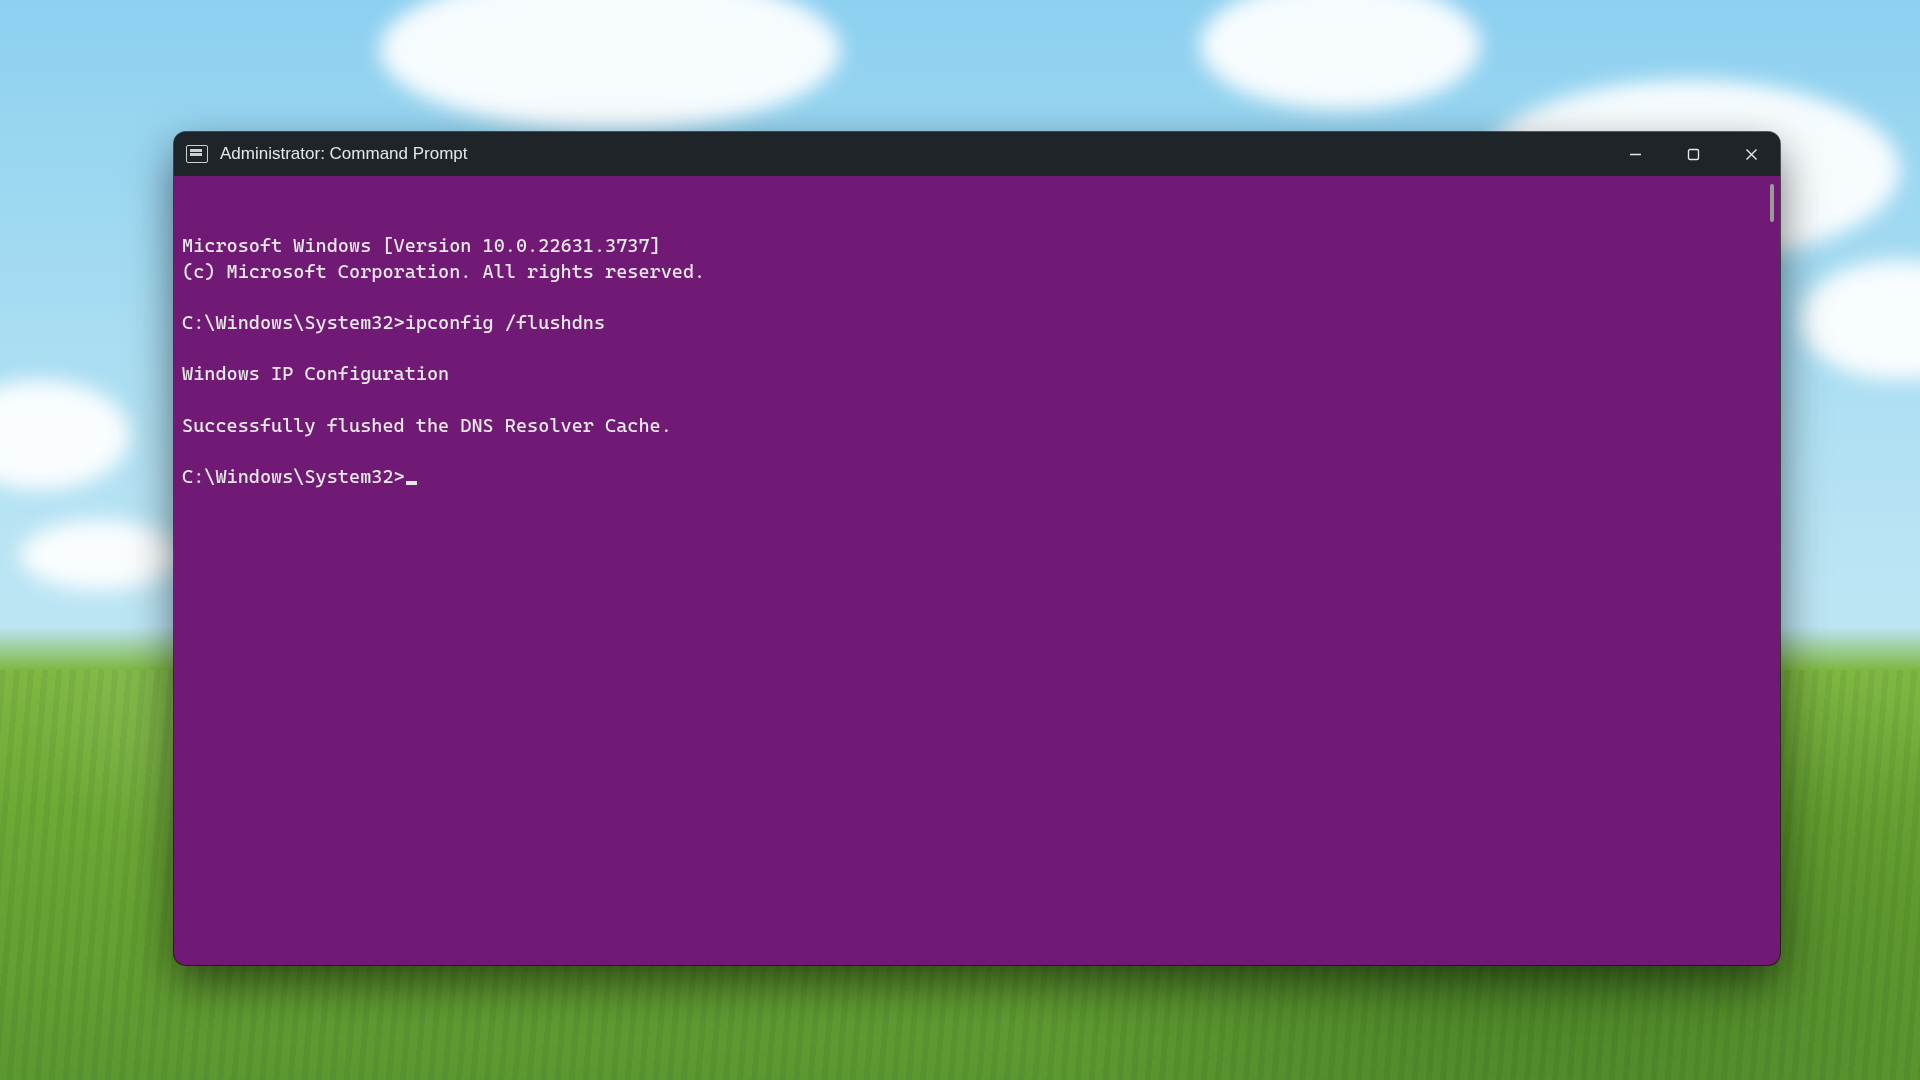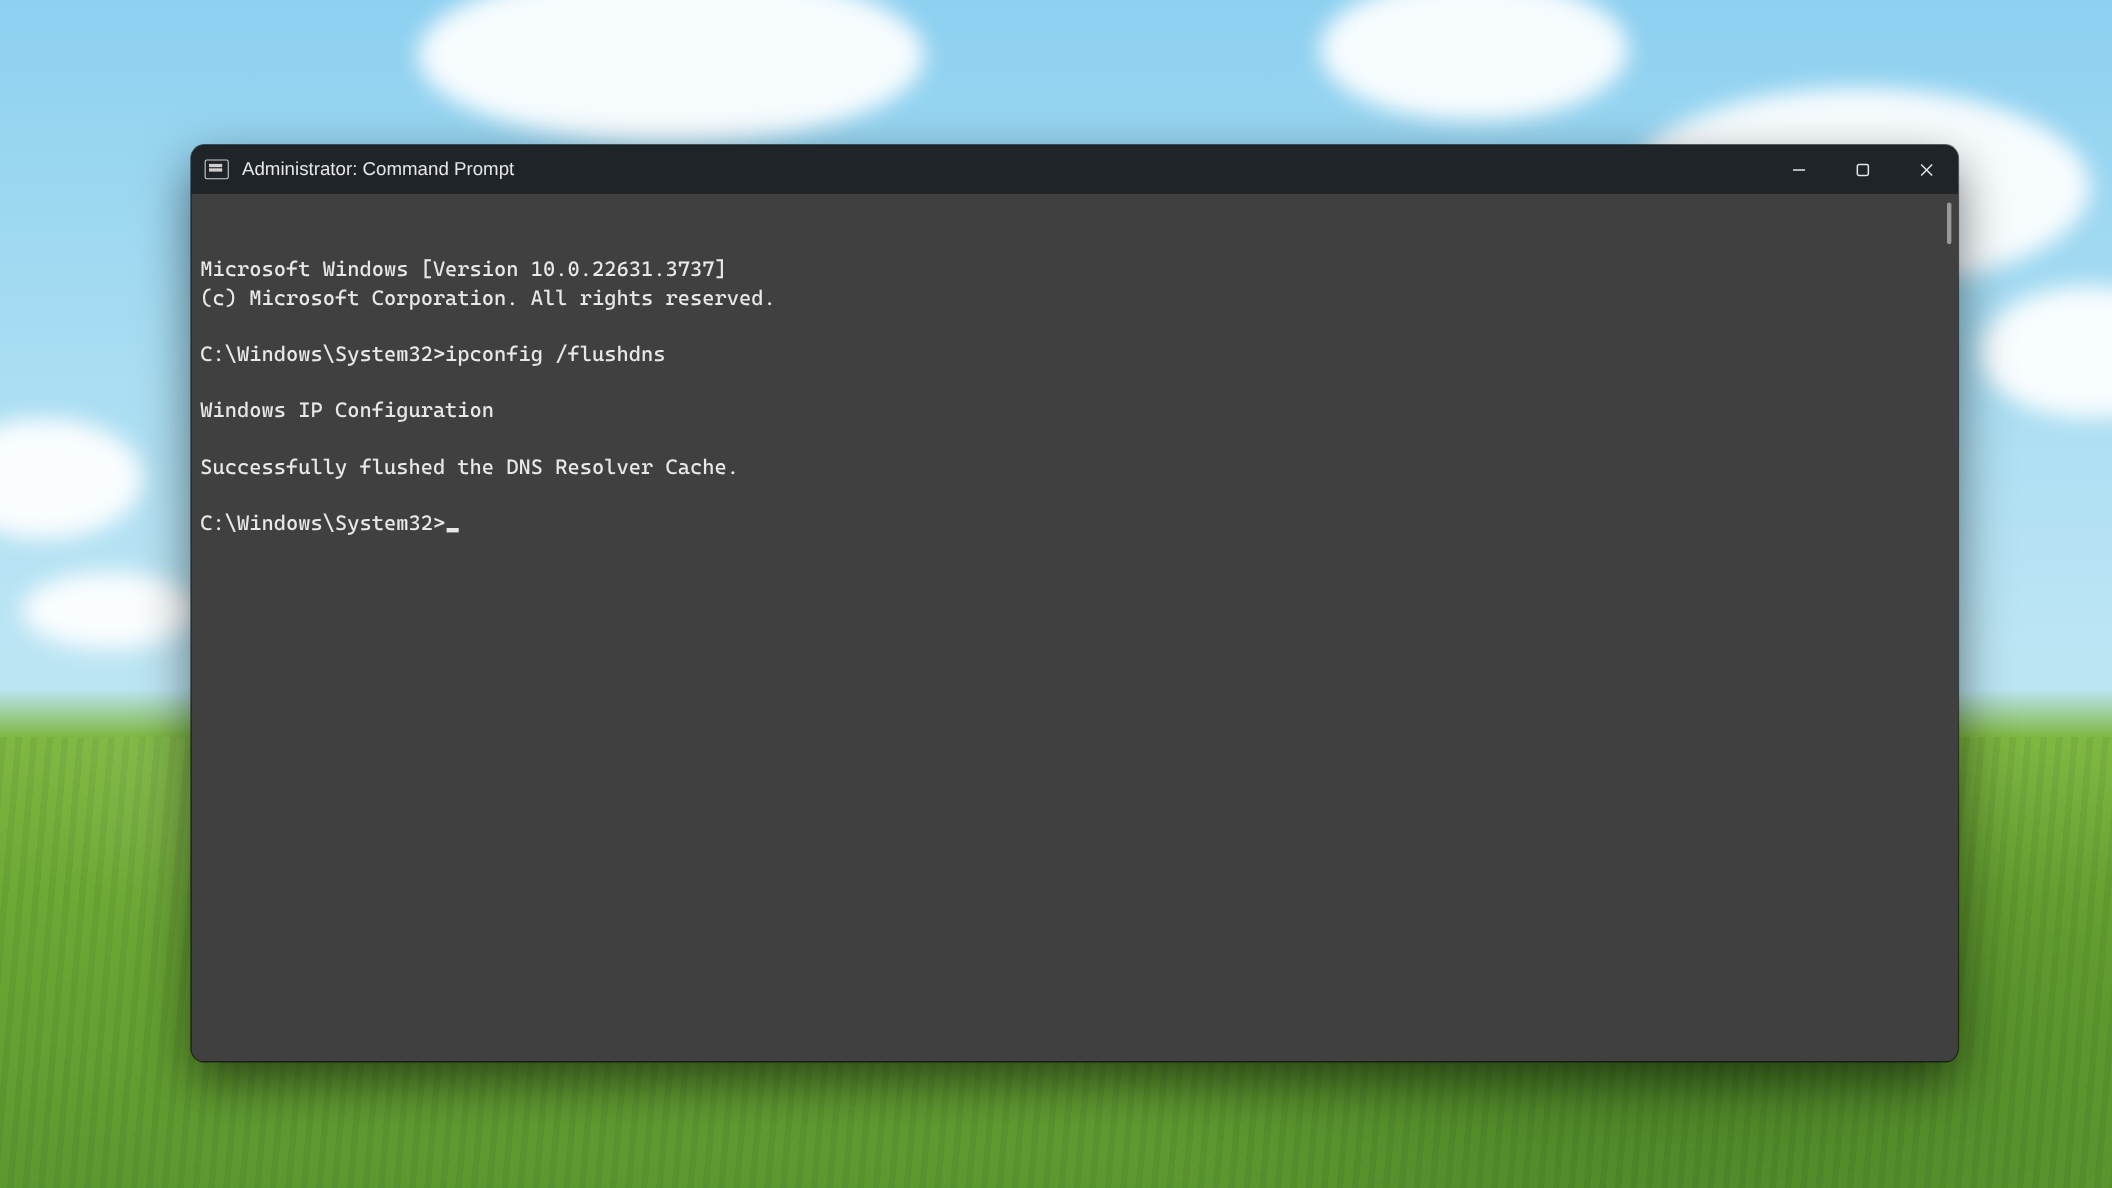--- a/index.html
+++ b/index.html
@@ -87,21 +87,21 @@
       width: 58px;
       display: flex;
       align-items: center;
       justify-content: center;
       color: #e6e6e6;
     }
     .win-btn svg { width: 13px; height: 13px; stroke: #e6e6e6; stroke-width: 1.4; fill: none; }
     .terminal {
       flex: 1;
       position: relative;
-      background: #404040;
+      background: #701a75;
       padding: 6px 8px 8px 8px;
       font-family: Consolas, "Cascadia Mono", monospace;
       font-size: 19px;
       line-height: 1.35;
       color: #e8e8e8;
       white-space: pre;
     }
     .scrollbar {
       position: absolute;
       right: 6px;

